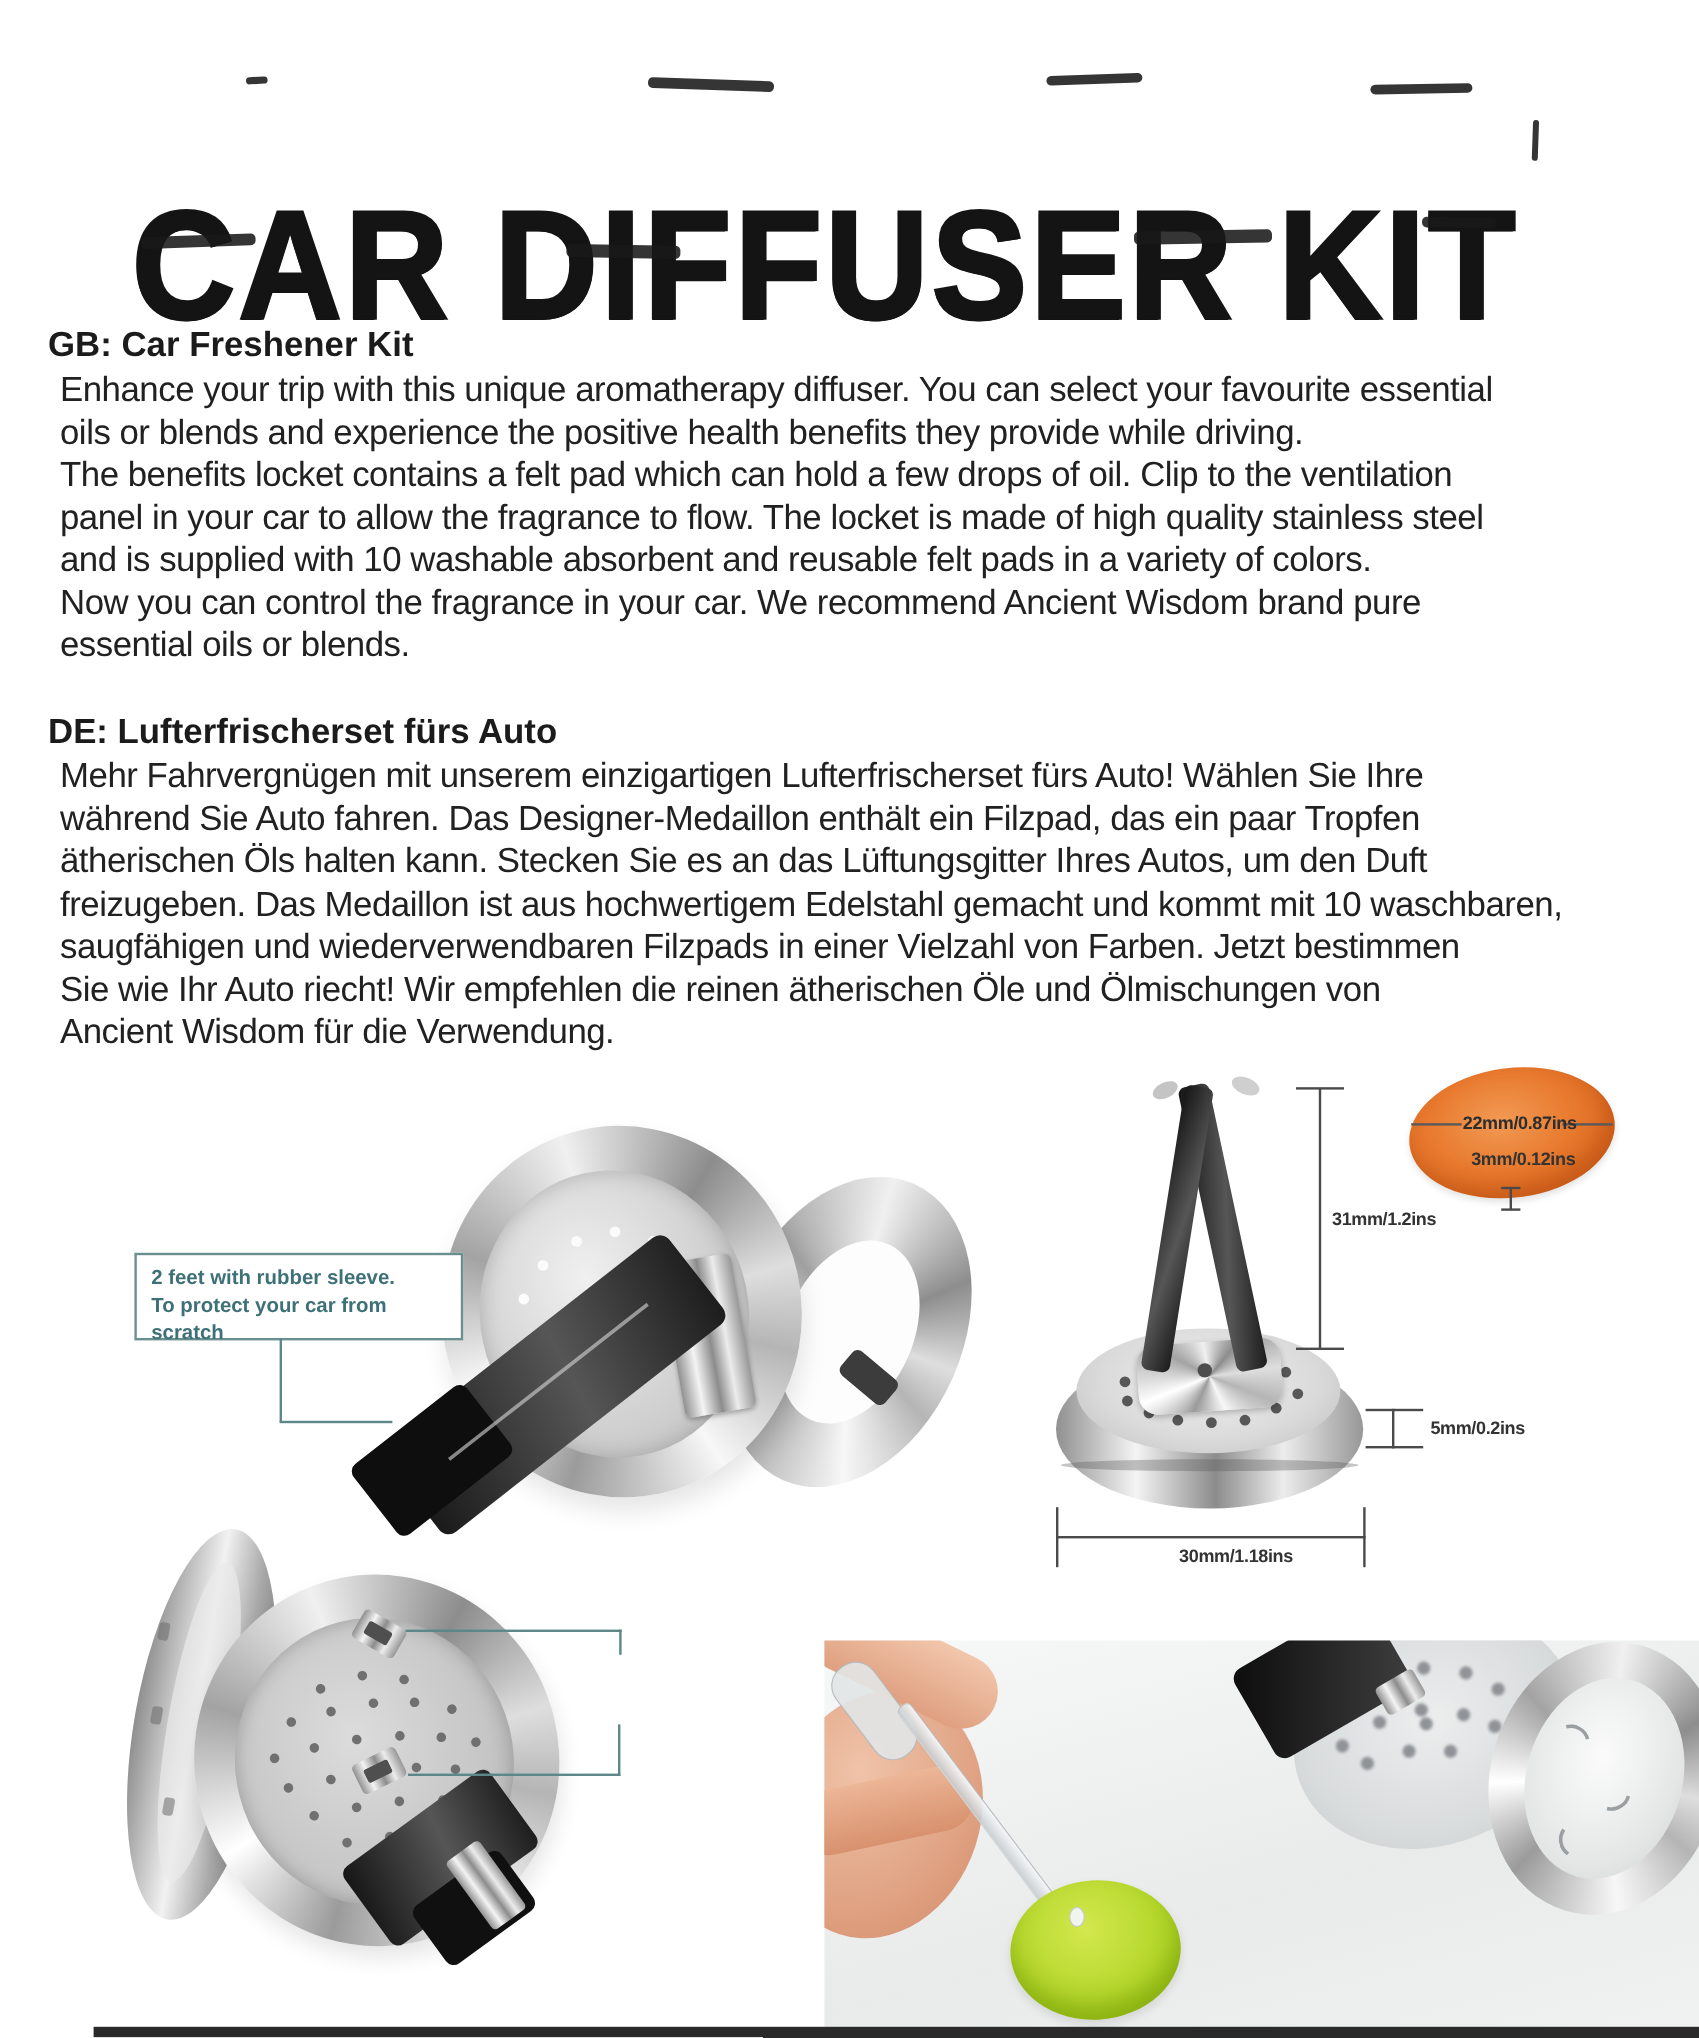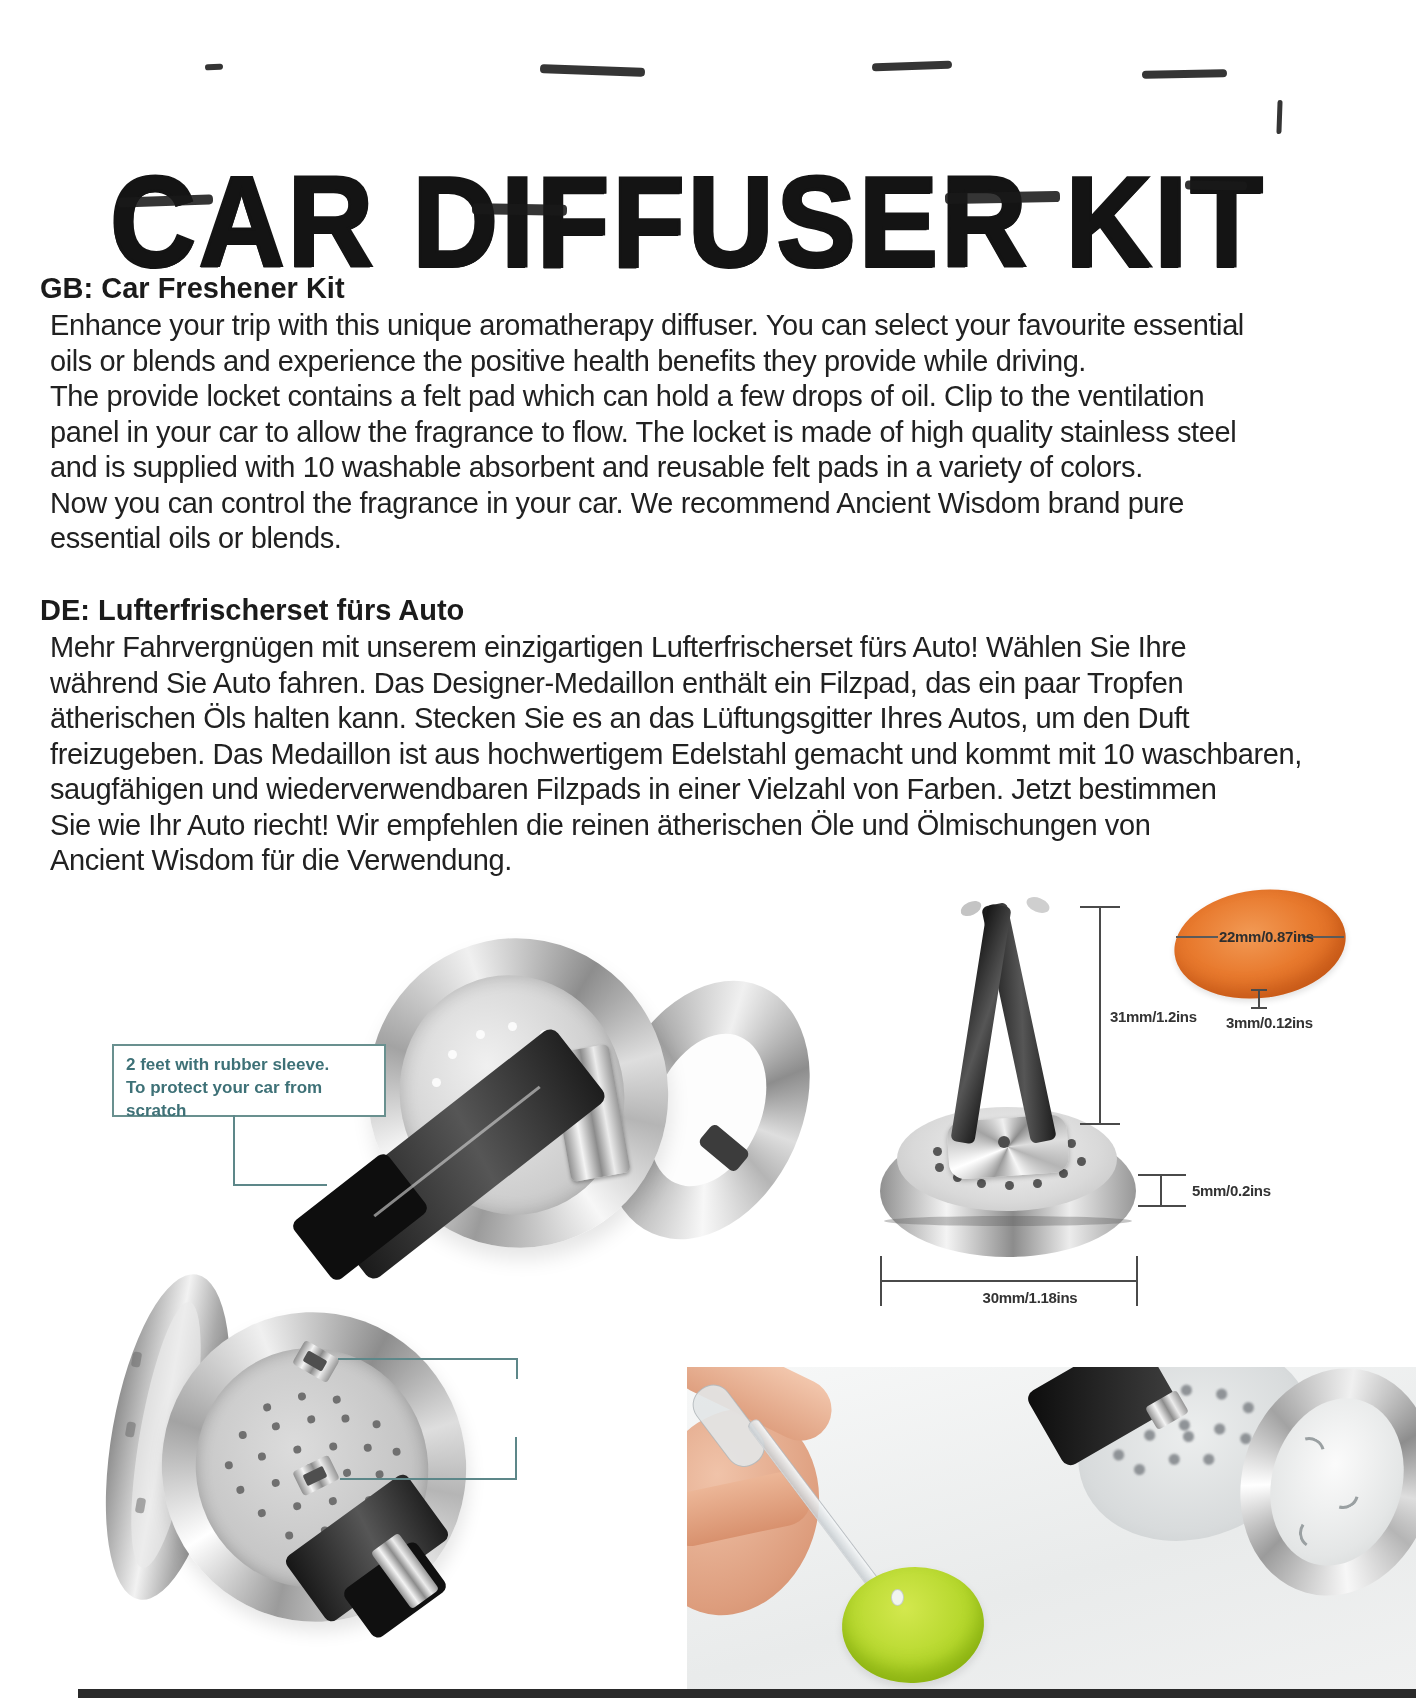--- a/index.html
+++ b/index.html
@@ -105,21 +105,21 @@
   
   #pad-orange{left:1174px;top:890px;width:172px;height:108px;transform:rotate(-7deg);
     background:radial-gradient(ellipse at 45% 40%,#f29a55,#e87a2e 45%,#d8641c 85%);
     box-shadow:0 3px 6px rgba(0,0,0,.12),inset -6px -10px 16px rgba(160,60,10,.35);}
   #dim22-ll{left:1176px;top:936px;width:42px;height:2px;background:#5a5a5a;}
   #dim22-lr{left:1302px;top:936px;width:42px;height:2px;background:#5a5a5a;}
   #dim22-label{left:1219px;top:928px;color:#2e2e2e;}
   #dim3-v{left:1258px;top:990px;width:2px;height:18px;}
   #dim3-c1{left:1251px;top:989px;width:16px;height:2px;}
   #dim3-c2{left:1251px;top:1007px;width:16px;height:2px;}
-  #dim3-label{left:1226px;top:1014px;}
+  #dim3-label{left:1226px;top:958px;}
 
   
   #p3-lid{left:112px;top:1272px;width:112px;height:330px;transform:rotate(10deg);
           background:linear-gradient(90deg,#8f8f8f,#f2f2f2 45%,#a9a9a9 75%,#7e7e7e);}
   #p3-lid-inner{left:140px;top:1300px;width:52px;height:270px;transform:rotate(10deg);background:#e9e9e9;opacity:.7;}
   .lidmark{position:absolute;width:9px;height:15px;background:#6b6b6b;opacity:.55;border-radius:3px;transform:rotate(10deg);}
   #lm1{left:132px;top:1352px;} #lm2{left:126px;top:1422px;} #lm3{left:136px;top:1498px;}
   #p3-ring{left:162px;top:1312px;width:304px;height:310px;transform:rotate(-14deg);
            box-shadow:0 10px 18px rgba(0,0,0,.10);}
   #p3-face{left:196px;top:1348px;width:232px;height:240px;transform:rotate(-14deg);
@@ -197,21 +197,21 @@
   <div class="grunge" id="g5"></div>
   <div class="grunge" id="g6"></div>
   <div class="grunge" id="g7"></div>
   <div class="grunge" id="g8"></div>
   <div class="grunge" id="g9"></div>
 
   <div class="heading" id="gb-heading">GB: Car Freshener Kit</div>
   <div class="bodyblock" id="gb-body">
     <div>Enhance your trip with this unique aromatherapy diffuser. You can select your favourite essential</div>
     <div>oils or blends and experience the positive health benefits they provide while driving.</div>
-    <div>The provide locket contains a felt pad which can hold a few drops of oil. Clip to the ventilation</div>
+    <div>The benefits locket contains a felt pad which can hold a few drops of oil. Clip to the ventilation</div>
     <div>panel in your car to allow the fragrance to flow. The locket is made of high quality stainless steel</div>
     <div>and is supplied with 10 washable absorbent and reusable felt pads in a variety of colors.</div>
     <div>Now you can control the fragrance in your car. We recommend Ancient Wisdom brand pure</div>
     <div>essential oils or blends.</div>
   </div>
 
   <div class="heading" id="de-heading">DE: Lufterfrischerset fürs Auto</div>
   <div class="bodyblock" id="de-body">
     <div>Mehr Fahrvergnügen mit unserem einzigartigen Lufterfrischerset fürs Auto! Wählen Sie Ihre</div>
     <div>während Sie Auto fahren. Das Designer-Medaillon enthält ein Filzpad, das ein paar Tropfen</div>

